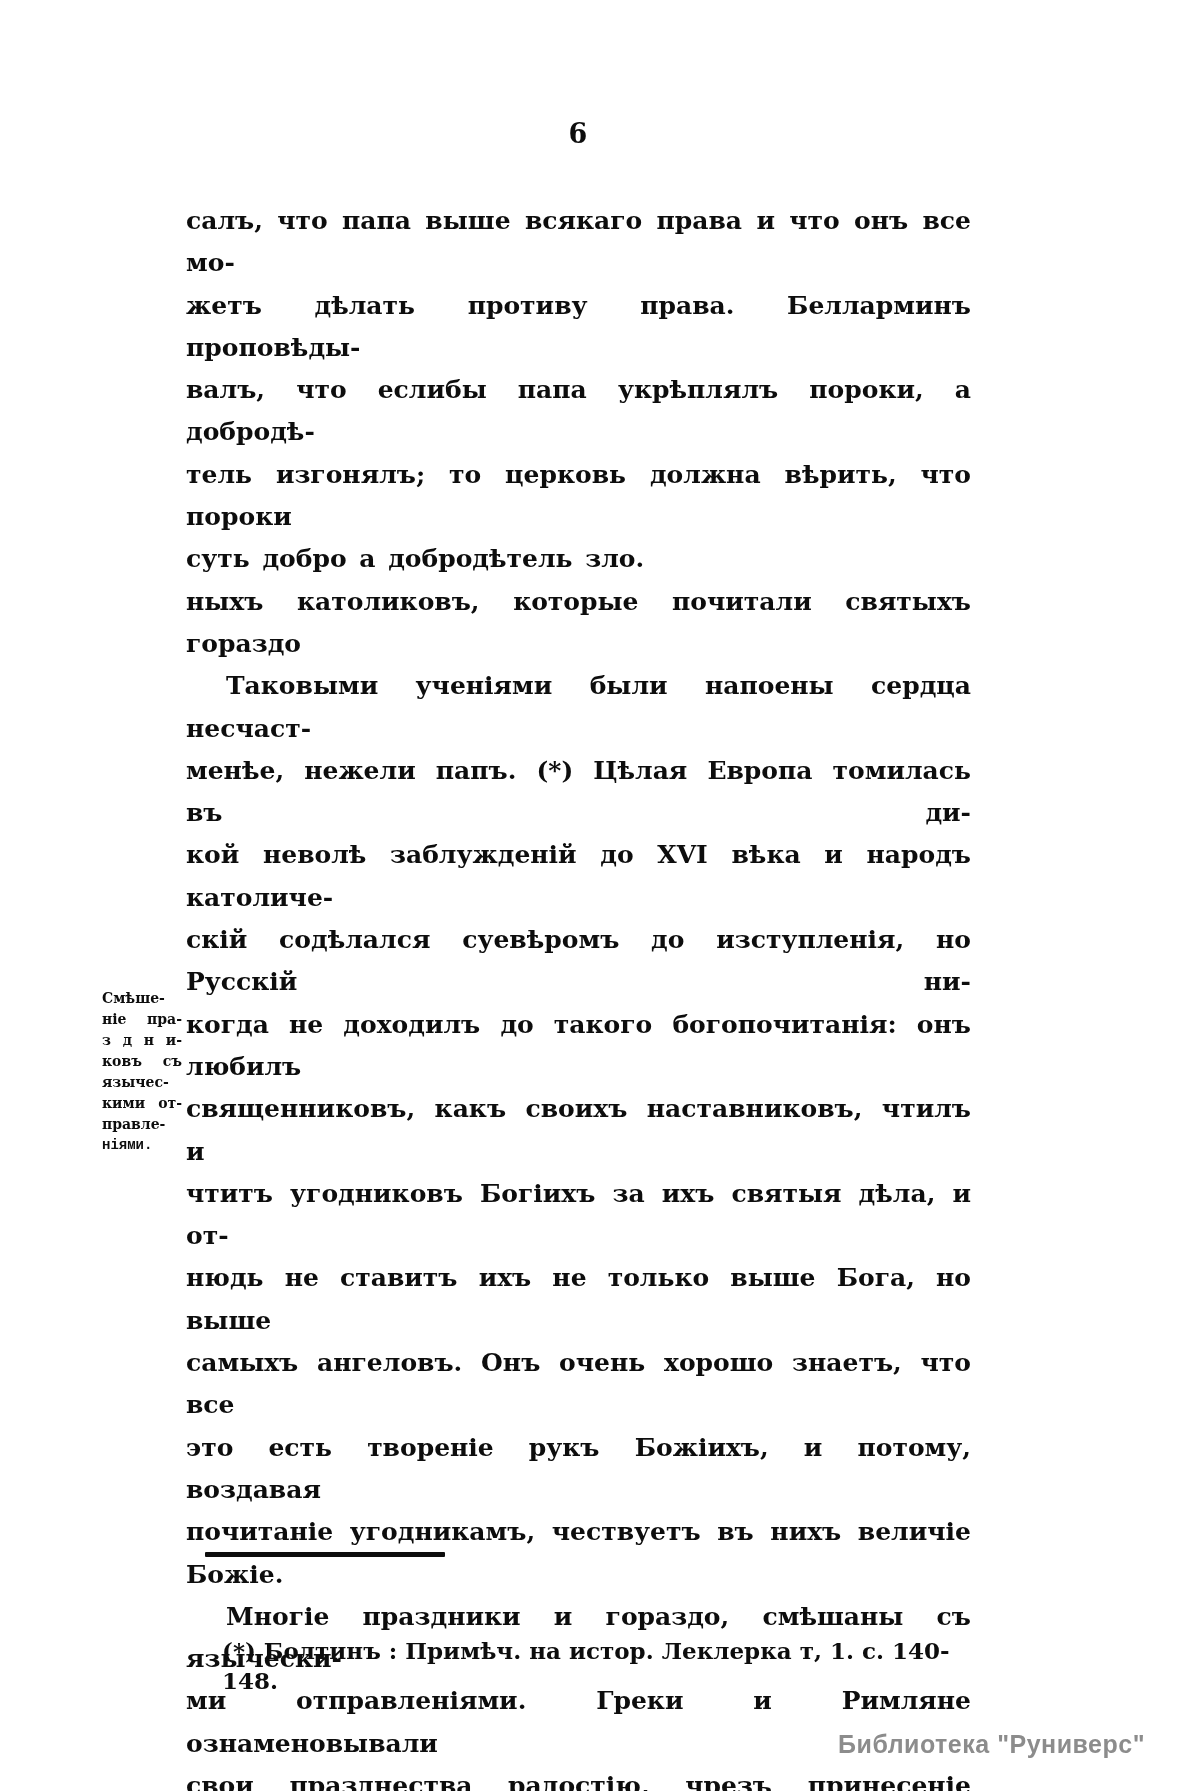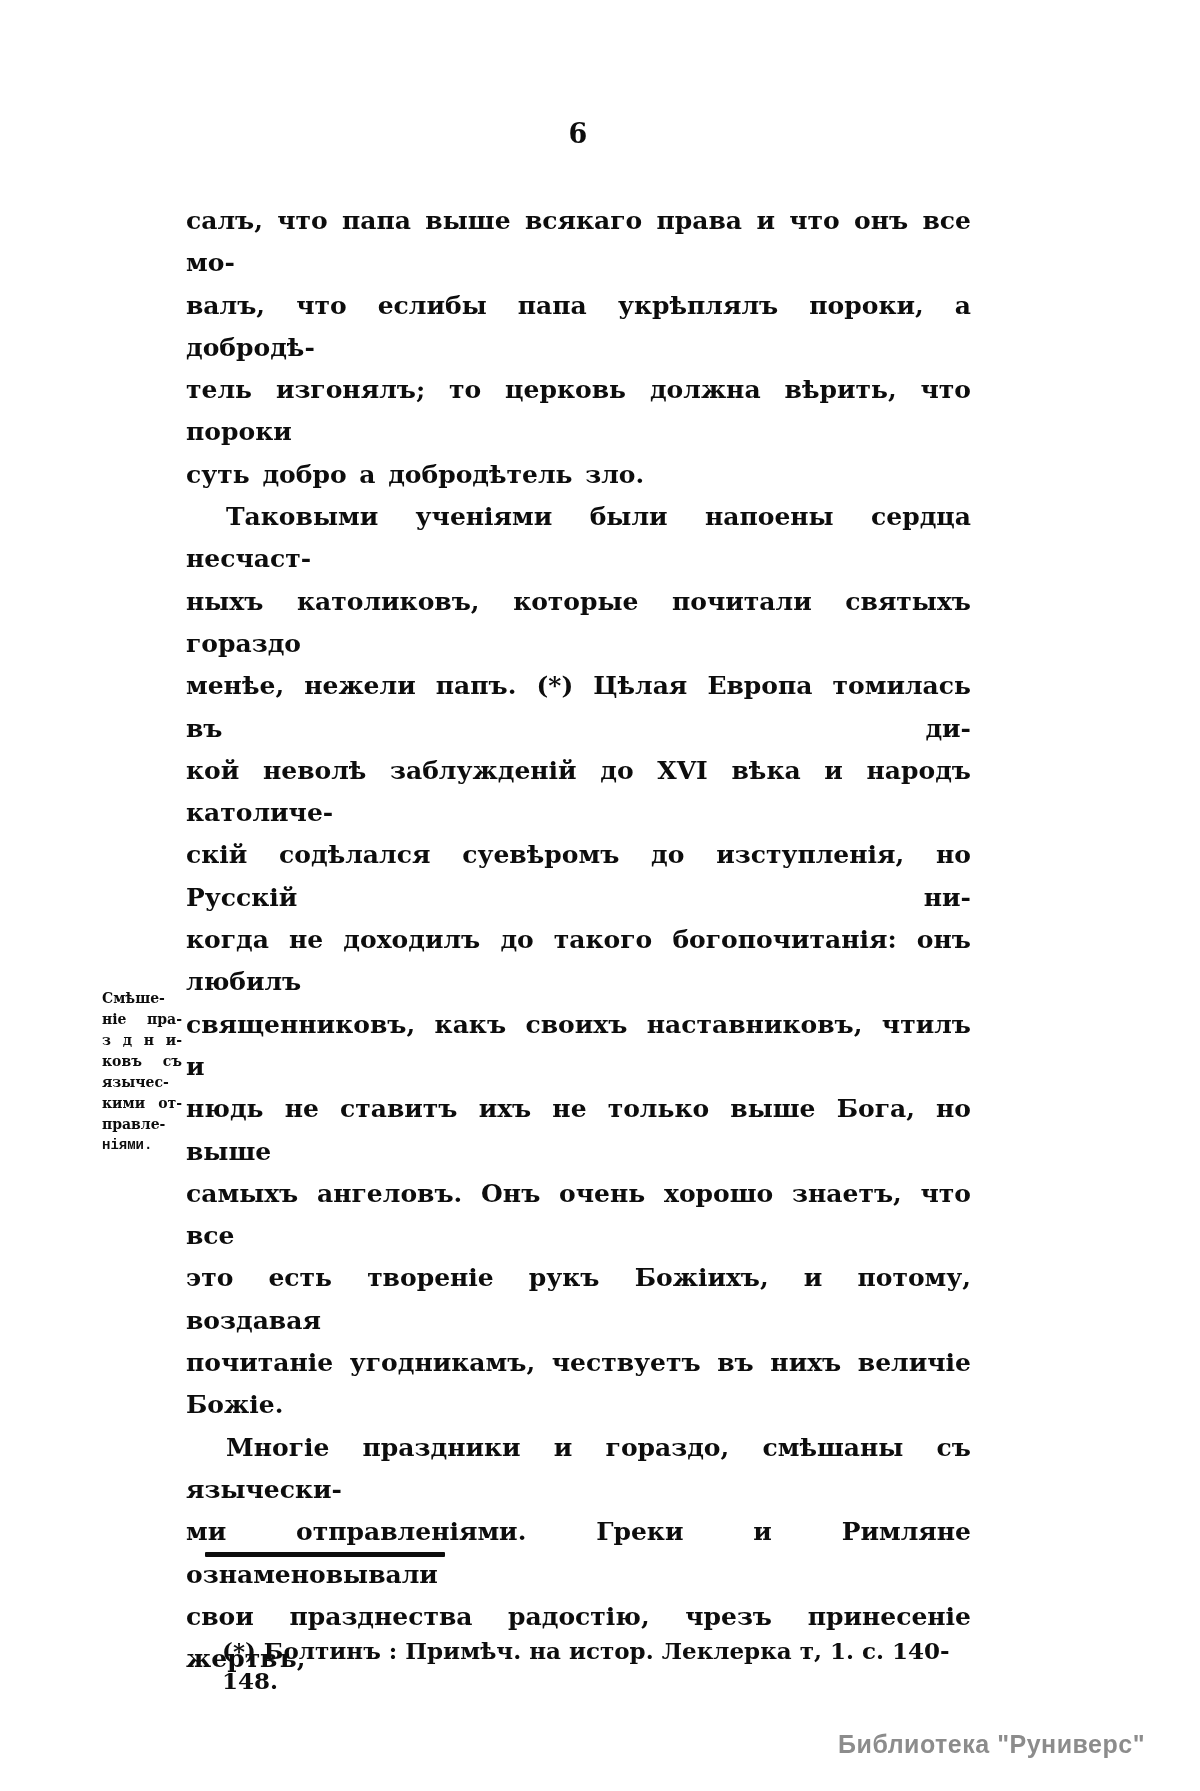--- a/index.html
+++ b/index.html
@@ -63,33 +63,35 @@
     <div class="mline">язычес-</div>
     <div class="mline">кими от-</div>
     <div class="mline">правле-</div>
     <div class="mline mlast">ніями.</div>
   </div>
 
   <div class="bodytext">
 
     <div>
       <div class="line j">салъ, что папа выше всякаго права и что онъ все мо-</div>
+      <div class="line j">жетъ дѣлать противу права. Белларминъ проповѣды-</div>
       <div class="line j">валъ, что еслибы папа укрѣплялъ пороки, а добродѣ-</div>
       <div class="line j">тель изгонялъ; то церковь должна вѣрить, что пороки</div>
       <div class="line last">суть добро а добродѣтель зло.</div>
     </div>
 
     <div>
+      <div class="line j">ныхъ католиковъ, которые почитали святыхъ гораздо</div>
       <div class="line j ind">Таковыми ученіями были напоены сердца несчаст-</div>
-      <div class="line j">ныхъ католиковъ, которые почитали святыхъ гораздо</div>
       <div class="line j">менѣе, нежели папъ. (*) Цѣлая Европа томилась въ ди-</div>
       <div class="line j">кой неволѣ заблужденій до XVI вѣка и народъ католиче-</div>
       <div class="line j">скій содѣлался суевѣромъ до изступленія, но Русскій ни-</div>
       <div class="line j">когда не доходилъ до такого богопочитанія: онъ любилъ</div>
       <div class="line j">священниковъ, какъ своихъ наставниковъ, чтилъ и</div>
+      <div class="line j">чтитъ угодниковъ Богіихъ за ихъ святыя дѣла, и от-</div>
       <div class="line j">нюдь не ставитъ ихъ не только выше Бога, но выше</div>
       <div class="line j">самыхъ ангеловъ. Онъ очень хорошо знаетъ, что все</div>
       <div class="line j">это есть твореніе рукъ Божіихъ, и потому, воздавая</div>
       <div class="line j">почитаніе угодникамъ, чествуетъ въ нихъ величіе</div>
       <div class="line last">Божіе.</div>
     </div>
 
     <div>
       <div class="line j ind">Многіе праздники и гораздо, смѣшаны съ язычески-</div>
       <div class="line j">ми отправленіями. Греки и Римляне ознаменовывали</div>

